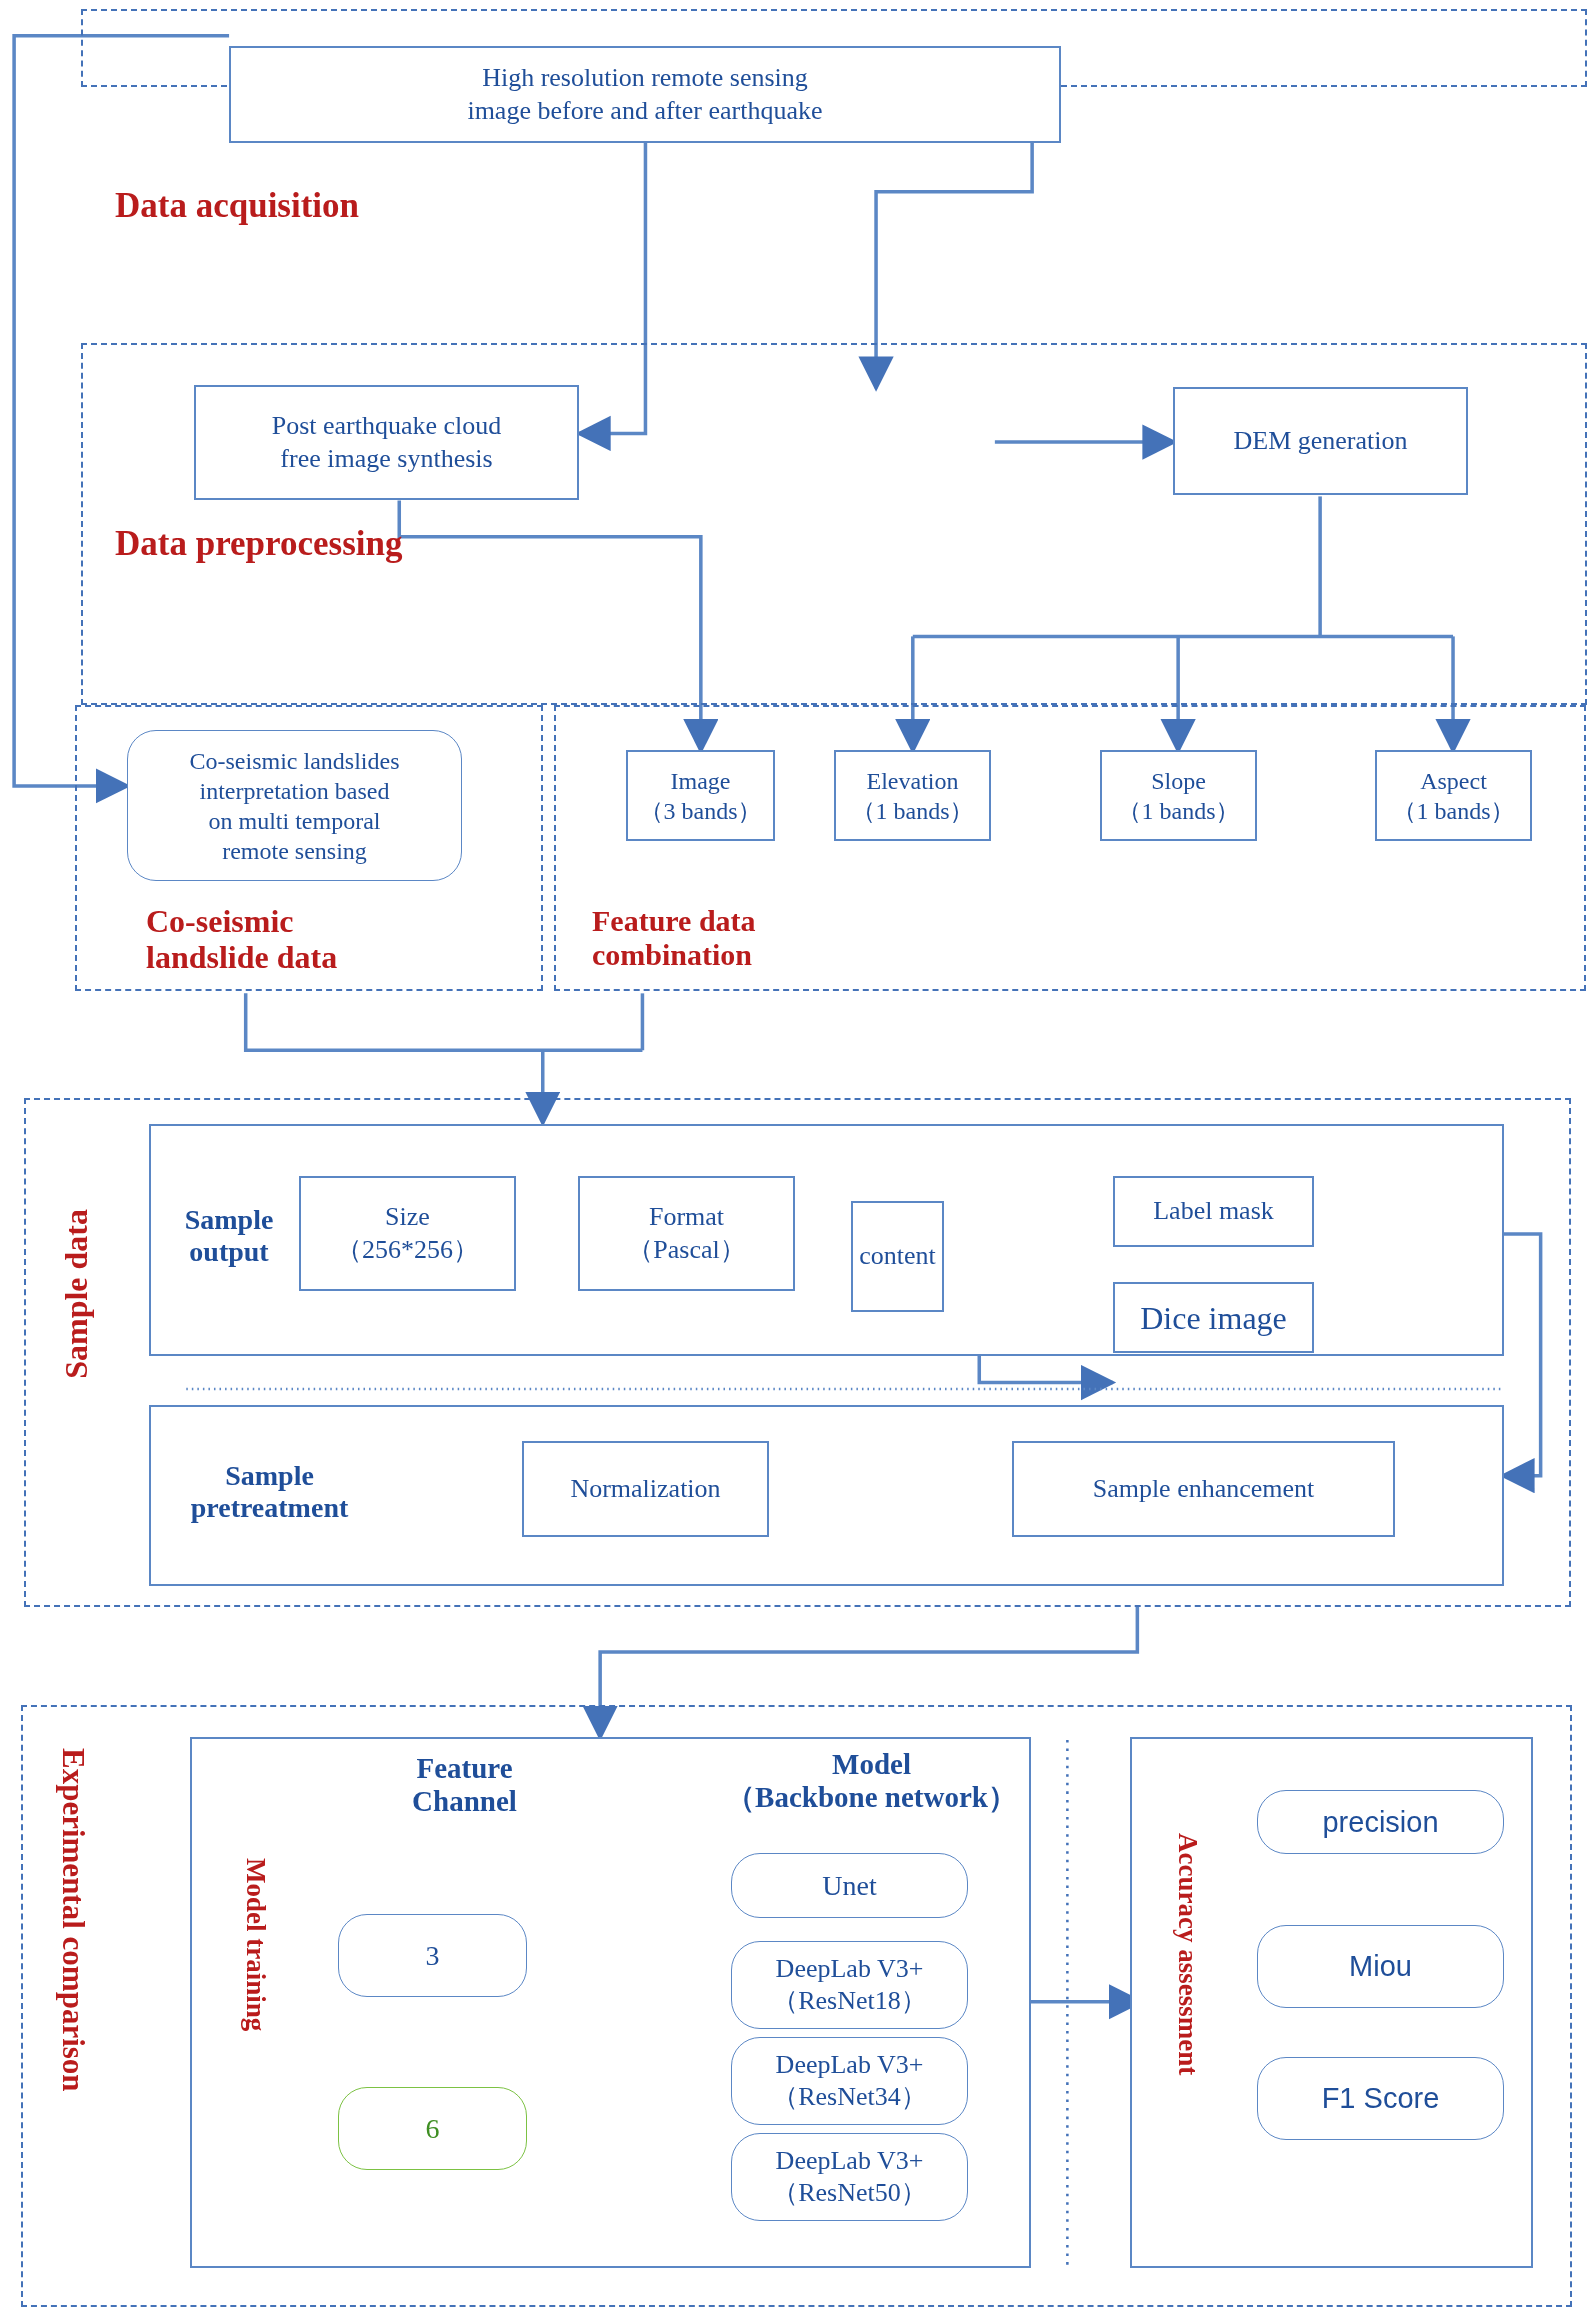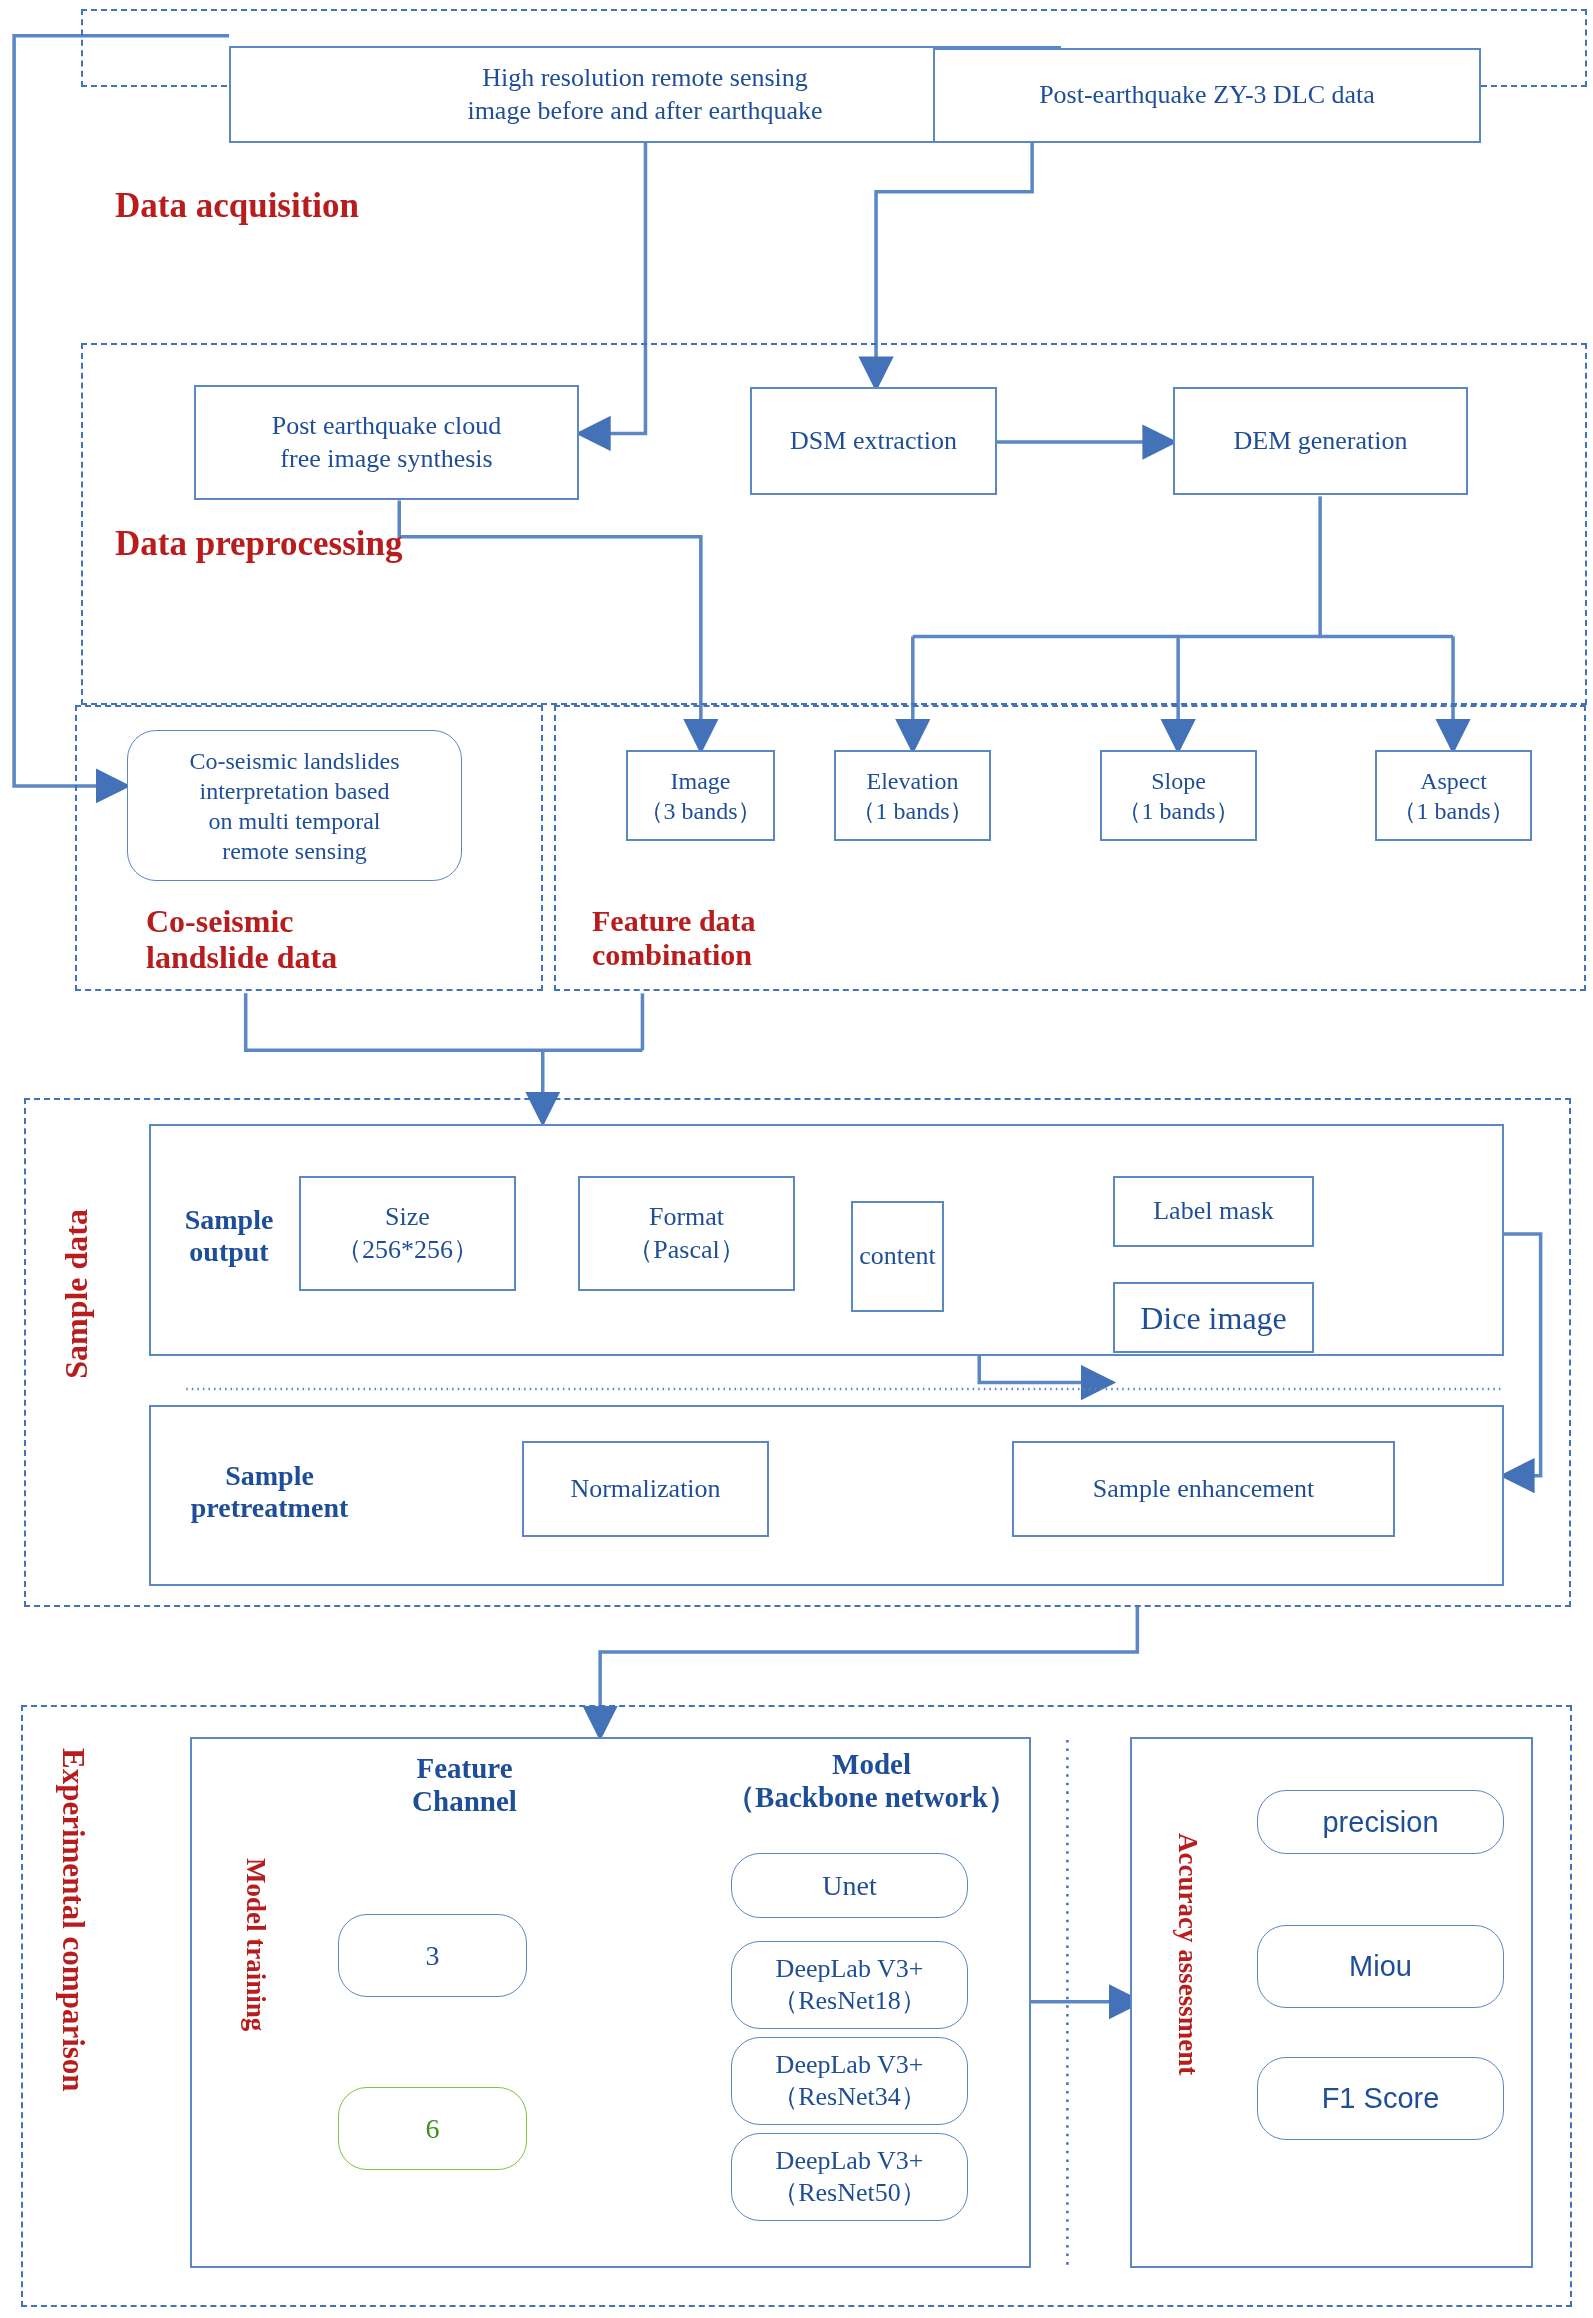--- a/index.html
+++ b/index.html
@@ -158,26 +158,24 @@
   <div class="sec-title" style="left:592px; top:904px; font-size:30px;">Feature data
 combination</div>
 
   <div class="sec-title vert" style="left:59px; top:1209px; font-size:32px; transform: rotate(180deg);">Sample data</div>
 
   <div class="sec-title vert" style="left:55px; top:1748px; font-size:31px;">Experimental comparison</div>
 
   <div class="box" style="left:229px; top:46px; width:832px; height:97px; font-size:26px;">High resolution remote sensing
 image before and after earthquake</div>
 
-  <div class="box" style="left:933px; top:48px; width:548px; height:95px; font-size:26px;">Post-earthquake ZY-3 DLC data</div>
 
   <div class="box" style="left:194px; top:385px; width:385px; height:115px; font-size:26px;">Post earthquake cloud
 free image synthesis</div>
 
-  <div class="box" style="left:750px; top:387px; width:247px; height:108px; font-size:26px;">DSM extraction</div>
 
   <div class="box" style="left:1173px; top:387px; width:295px; height:108px; font-size:26px;">DEM generation</div>
 
   <div class="box thin" style="left:127px; top:730px; width:335px; height:151px; font-size:24px;">Co-seismic landslides
 interpretation  based
 on multi temporal
 remote sensing</div>
 
   <div class="box" style="left:626px; top:750px; width:149px; height:91px; font-size:24px;">Image
 （3 bands）</div>

